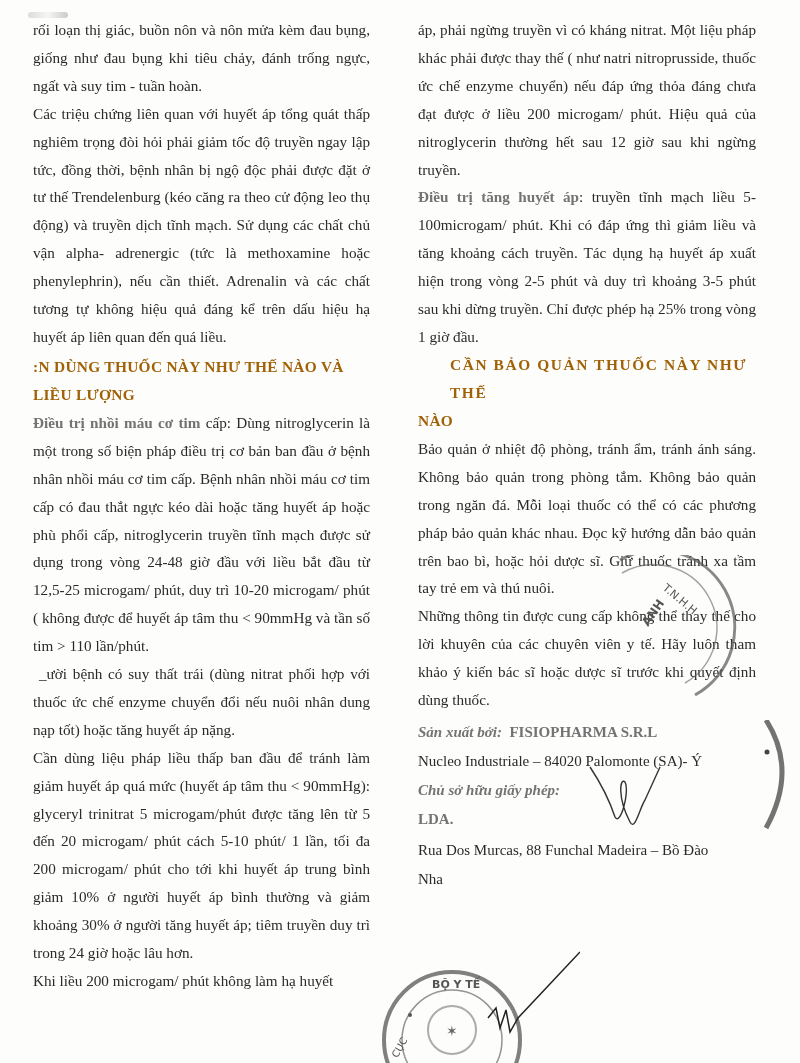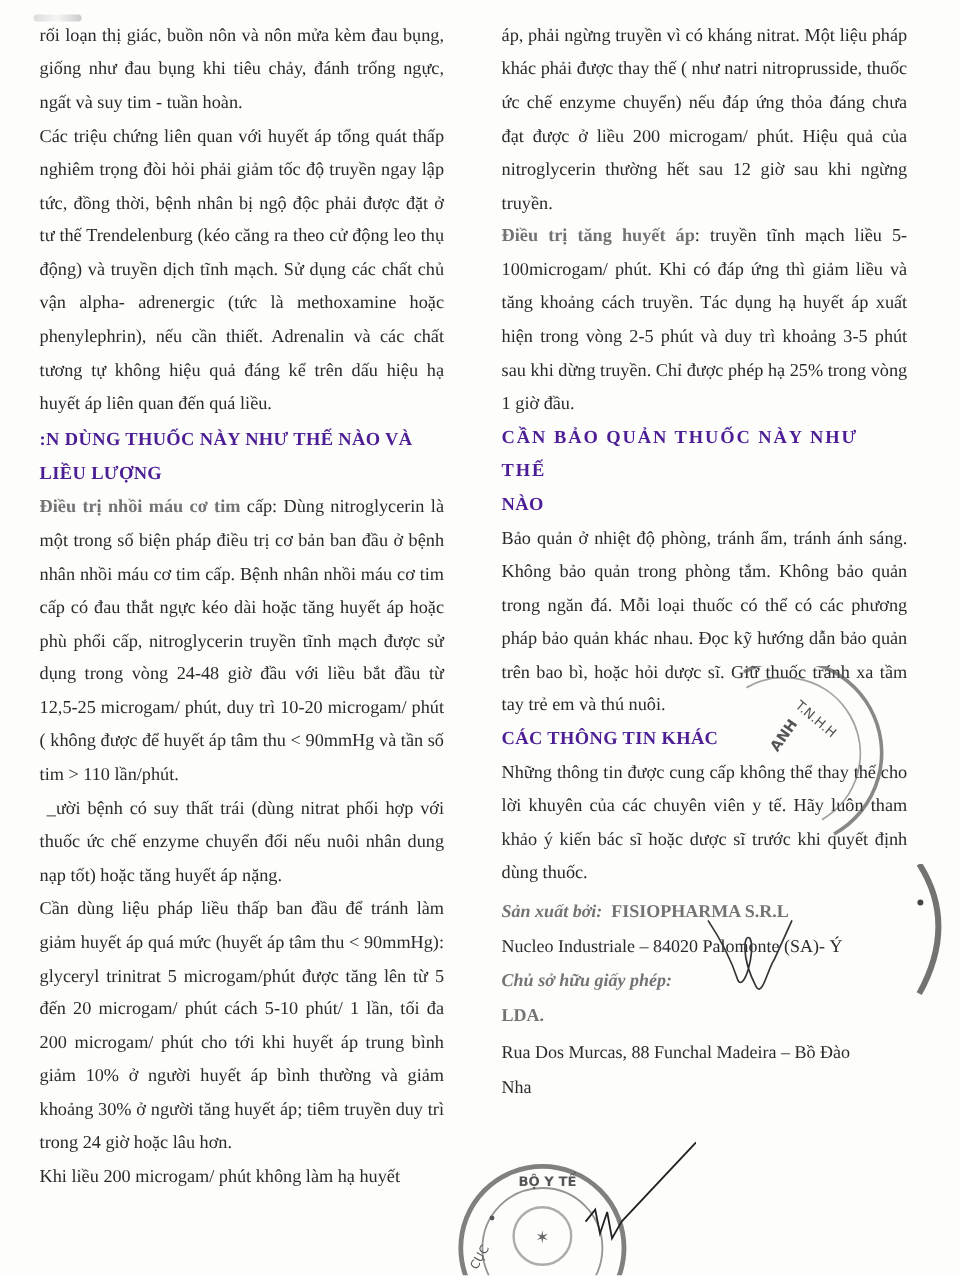--- a/index.html
+++ b/index.html
@@ -11,23 +11,23 @@
   }
   .page { position: absolute; inset: 0; }
   .col { position: absolute; top: 16px; }
   .col-left { left: 33px; width: 337px; }
   .col-right { left: 418px; width: 338px; }
   p, .line-block {
     margin: 0; font-size: 15.2px; line-height: 27.9px; text-align: justify;
   }
   .heading {
     margin: 0; font-size: 15.4px; line-height: 28px; font-weight: bold;
-    letter-spacing: 0.3px; color: #4c1d95;
+    letter-spacing: 0.3px; color: #a16207;
   }
-  .heading.wide { letter-spacing: 1.6px; }
+  .heading.wide { letter-spacing: 1.6px; margin-left: 32px; }
   b { font-weight: bold; color: #737373; }
   i { font-style: italic; }
   .gap { height: 2px; }
   .addr { margin: 0; font-size: 15px; line-height: 29px; }
   .mark-dot { position: absolute; left: 28px; top: 12px; width: 40px; height: 6px; background: linear-gradient(90deg, #bbb, #eee, #999); opacity: .5; border-radius: 3px; }
   svg.stamp { position: absolute; pointer-events: none; }
 </style>
 </head>
 <body>
 
@@ -45,21 +45,20 @@
     <p>Cần dùng liệu pháp liều thấp ban đầu để tránh làm giảm huyết áp quá mức (huyết áp tâm thu &lt; 90mmHg): glyceryl trinitrat 5 microgam/phút được tăng lên từ 5 đến 20 microgam/ phút cách 5-10 phút/ 1 lần, tối đa 200 microgam/ phút cho tới khi huyết áp trung bình giảm 10% ở người huyết áp bình thường và giảm khoảng 30% ở người tăng huyết áp; tiêm truyền duy trì trong 24 giờ hoặc lâu hơn.</p>
     <p>Khi liều 200 microgam/ phút không làm hạ huyết</p>
   </div>
 
   <div class="col col-right">
     <p>áp, phải ngừng truyền vì có kháng nitrat. Một liệu pháp khác phải được thay thế ( như natri nitroprusside, thuốc ức chế enzyme chuyển) nếu đáp ứng thỏa đáng chưa đạt được ở liều 200 microgam/ phút. Hiệu quả của nitroglycerin thường hết sau 12 giờ sau khi ngừng truyền.</p>
     <p><b>Điều trị tăng huyết áp</b><span>: truyền tĩnh mạch liều 5-100microgam/ phút. Khi có đáp ứng thì giảm liều và tăng khoảng cách truyền. Tác dụng hạ huyết áp xuất hiện trong vòng 2-5 phút và duy trì khoảng 3-5 phút sau khi dừng truyền. Chỉ được phép hạ 25% trong vòng 1 giờ đầu.</span></p>
     <div class="heading wide">CẦN BẢO QUẢN THUỐC NÀY NHƯ THẾ</div>
     <div class="heading">NÀO</div>
     <p>Bảo quản ở nhiệt độ phòng, tránh ẩm, tránh ánh sáng. Không bảo quản trong phòng tắm. Không bảo quản trong ngăn đá. Mỗi loại thuốc có thể có các phương pháp bảo quản khác nhau. Đọc kỹ hướng dẫn bảo quản trên bao bì, hoặc hỏi dược sĩ. Giữ thuốc tránh xa tầm tay trẻ em và thú nuôi.</p>
-    <div class="heading">CÁC THÔNG TIN KHÁC</div>
     <p>Những thông tin được cung cấp không thể thay thế cho lời khuyên của các chuyên viên y tế. Hãy luôn tham khảo ý kiến bác sĩ hoặc dược sĩ trước khi quyết định dùng thuốc.</p>
     <div class="addr" style="margin-top:4px">
       <b><i>Sản xuất bởi:</i></b>&nbsp;
       <b>FISIOPHARMA  S.R.L</b>
     </div>
     <div class="addr">Nucleo Industriale – 84020 Palomonte (SA)- Ý</div>
     <div class="addr"><b><i>Chủ sở hữu giấy phép:</i></b></div>
     <div class="addr"><b>LDA.</b></div>
     <div class="addr" style="margin-top:2px">Rua Dos Murcas, 88 Funchal Madeira – Bồ Đào</div>
     <div class="addr">Nha</div>

